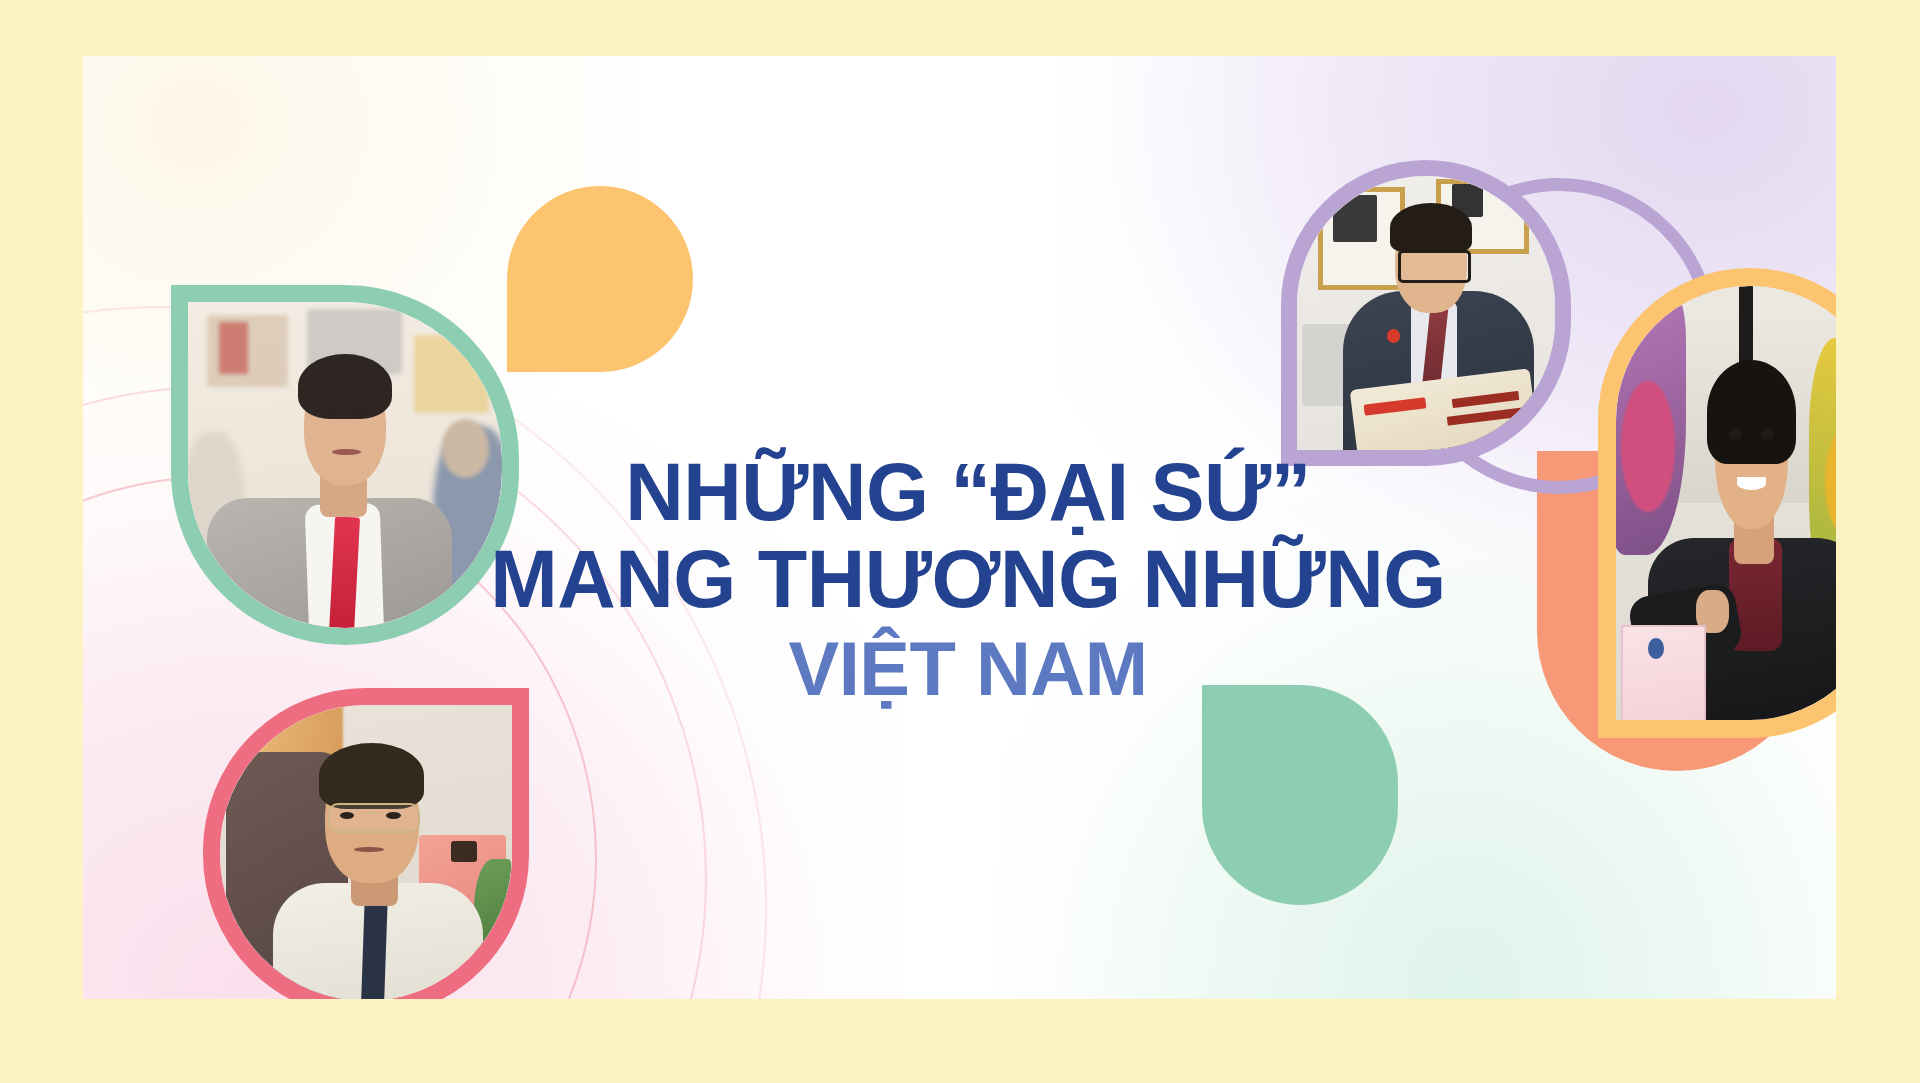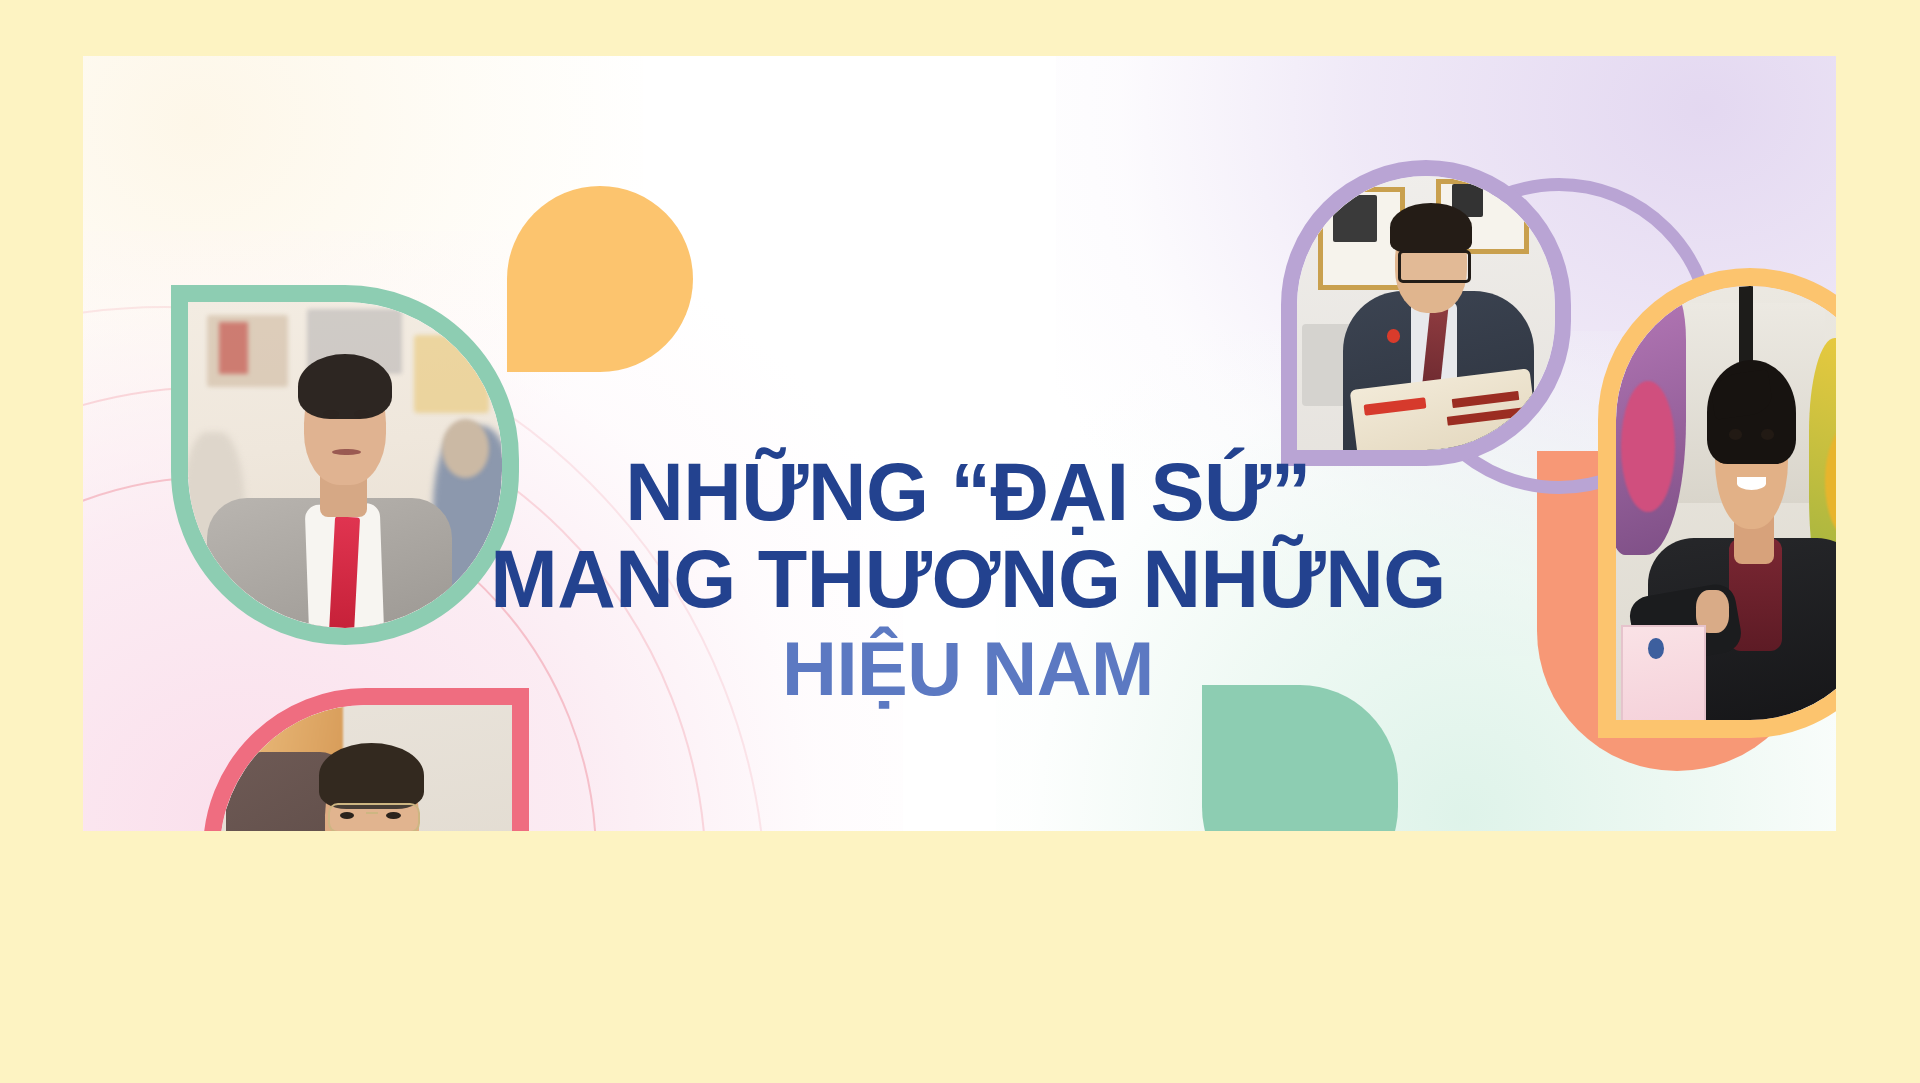--- a/index.html
+++ b/index.html
@@ -22,21 +22,21 @@
     background: #fdf3c2;
     overflow: hidden;
   }
 
   
   #card {
     position: absolute;
     left: 83px;
     top: 56px;
     width: 1753px;
-    height: 775px;
+    height: 943px;
     overflow: hidden;
     background: #ffffff;
   }
 
   
   .wash {
     position: absolute;
     pointer-events: none;
   }
   .wash-tr {
@@ -479,17 +479,17 @@
             <div class="s4-hand"></div>
           <div class="s4-board"></div>
             <div class="s4-seal"></div>
         </div>
       </div>
     </div>
 
     <div id="headline">
       <span class="ln ln1">NHỮNG “ĐẠI SỨ”</span>
       <span class="ln ln2">MANG THƯƠNG NHỮNG</span>
-      <span class="ln ln3">HIỆU NAM</span>
+      <span class="ln ln3">VIỆT NAM</span>
     </div>
 
   </div>
 </div>
 
 </body></html>

